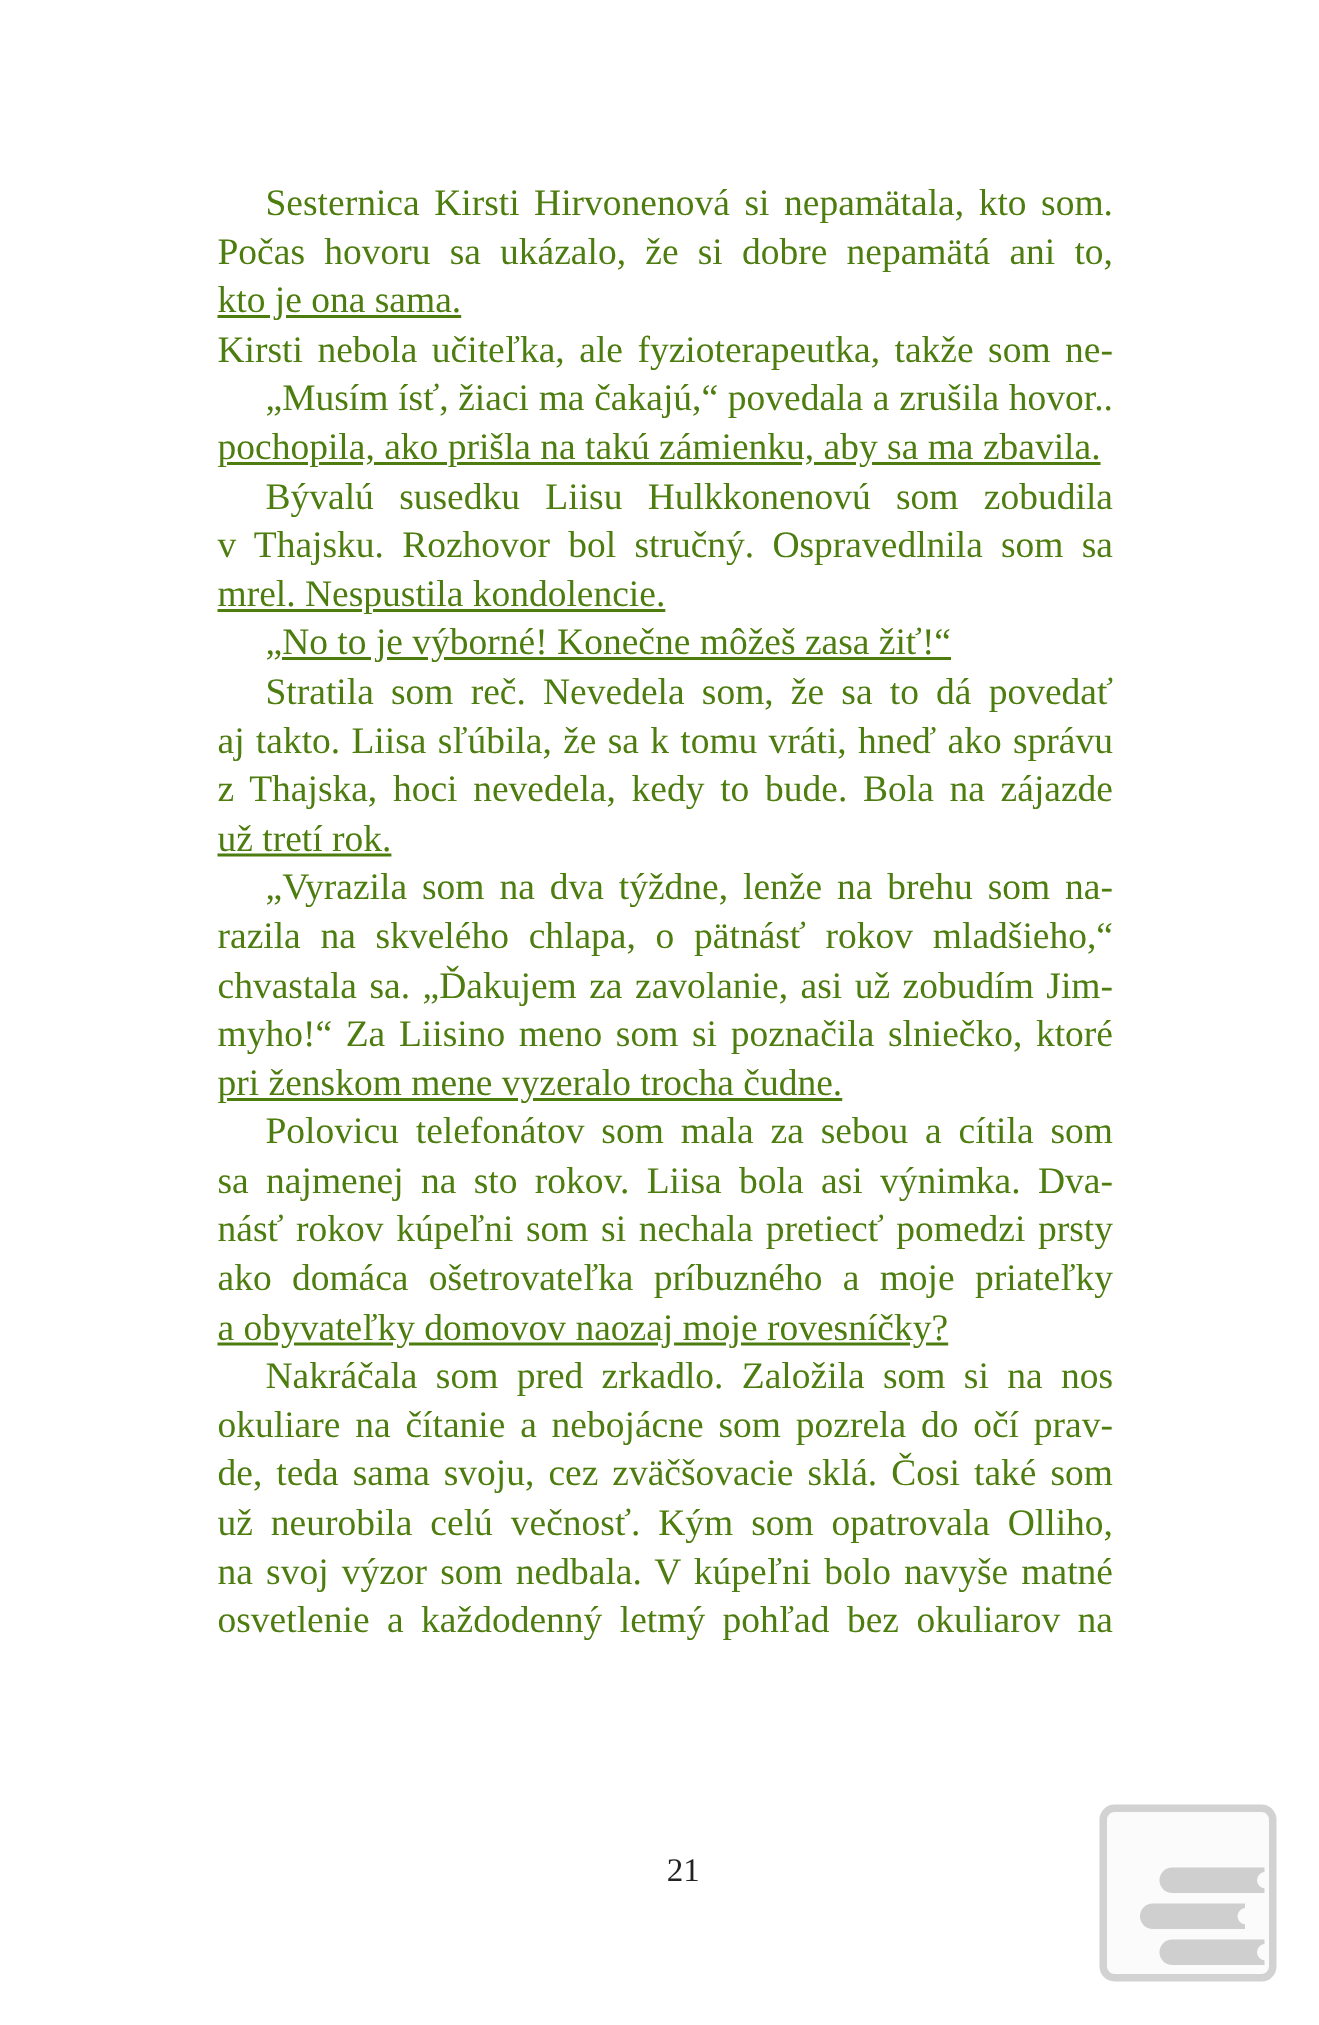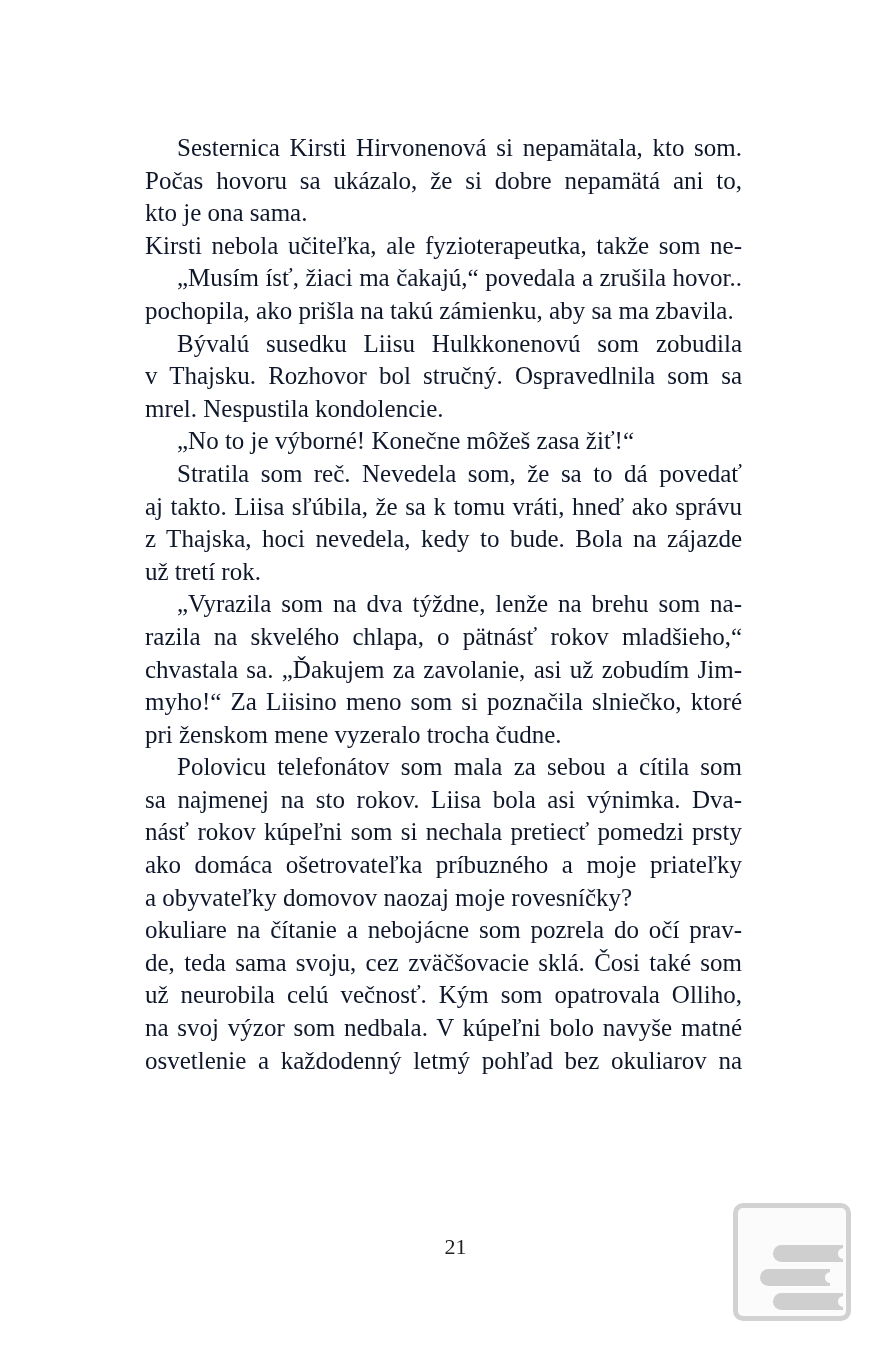--- a/index.html
+++ b/index.html
@@ -9,36 +9,37 @@
     }
     body {
       width: 879px;
       height: 1350px;
       position: relative;
       overflow: hidden;
     }
     .page-text {
       position: absolute;
       left: 145px;
-      top: 132px;
+      top: 120px;
       width: 597px;
       font-family: "Liberation Serif", "DejaVu Serif", serif;
       font-size: 25px;
       line-height: 32.6px;
-      color: #0f172a;
+      color: #4d7c0f;
     }
     .line {
       display: block;
       white-space: nowrap;
       text-align: justify;
       text-align-last: justify;
       height: 32.6px;
     }
     .line.last {
       text-align-last: left;
+      text-decoration: underline;
     }
     .line.indent {
       padding-left: 32px;
     }
     .page-number {
       position: absolute;
       left: 16px;
       width: 879px;
       top: 1234px;
       text-align: center;
@@ -98,20 +99,21 @@
     <span class="line indent">„Vyrazila som na dva týždne, lenže na brehu som na-</span>
     <span class="line">razila na skvelého chlapa, o pätnásť rokov mladšieho,“</span>
     <span class="line">chvastala sa. „Ďakujem za zavolanie, asi už zobudím Jim-</span>
     <span class="line">myho!“ Za Liisino meno som si poznačila slniečko, ktoré</span>
     <span class="line last">pri ženskom mene vyzeralo trocha čudne.</span>
     <span class="line indent">Polovicu telefonátov som mala za sebou a cítila som</span>
     <span class="line">sa najmenej na sto rokov. Liisa bola asi výnimka. Dva-</span>
     <span class="line">násť rokov kúpeľni som si nechala pretiecť pomedzi prsty</span>
     <span class="line">ako domáca ošetrovateľka príbuzného a moje priateľky</span>
     <span class="line last">a obyvateľky domovov naozaj moje rovesníčky?</span>
+    <span class="line indent">Nakráčala som pred zrkadlo. Založila som si na nos</span>
     <span class="line">okuliare na čítanie a nebojácne som pozrela do očí prav-</span>
     <span class="line">de, teda sama svoju, cez zväčšovacie sklá. Čosi také som</span>
     <span class="line">už neurobila celú večnosť. Kým som opatrovala Olliho,</span>
     <span class="line">na svoj výzor som nedbala. V kúpeľni bolo navyše matné</span>
     <span class="line">osvetlenie a každodenný letmý pohľad bez okuliarov na</span>
   </div>
 
 <div class="page-number">21</div>
 
 <div class="watermark">

